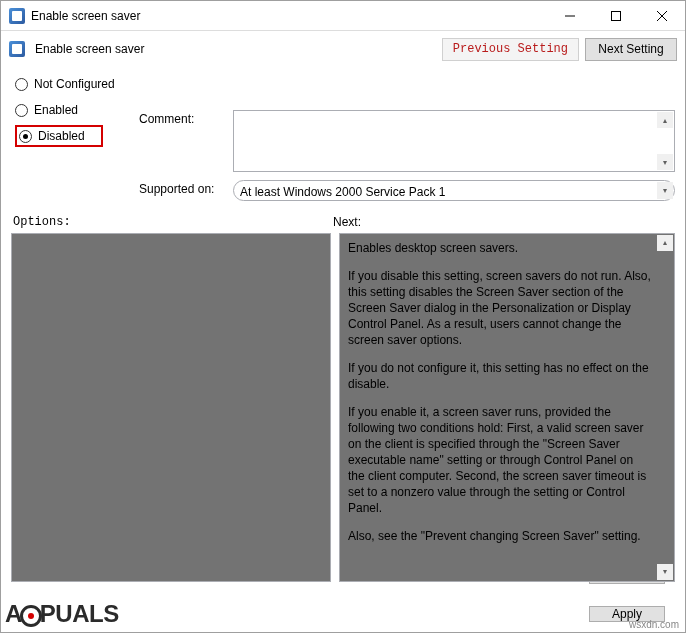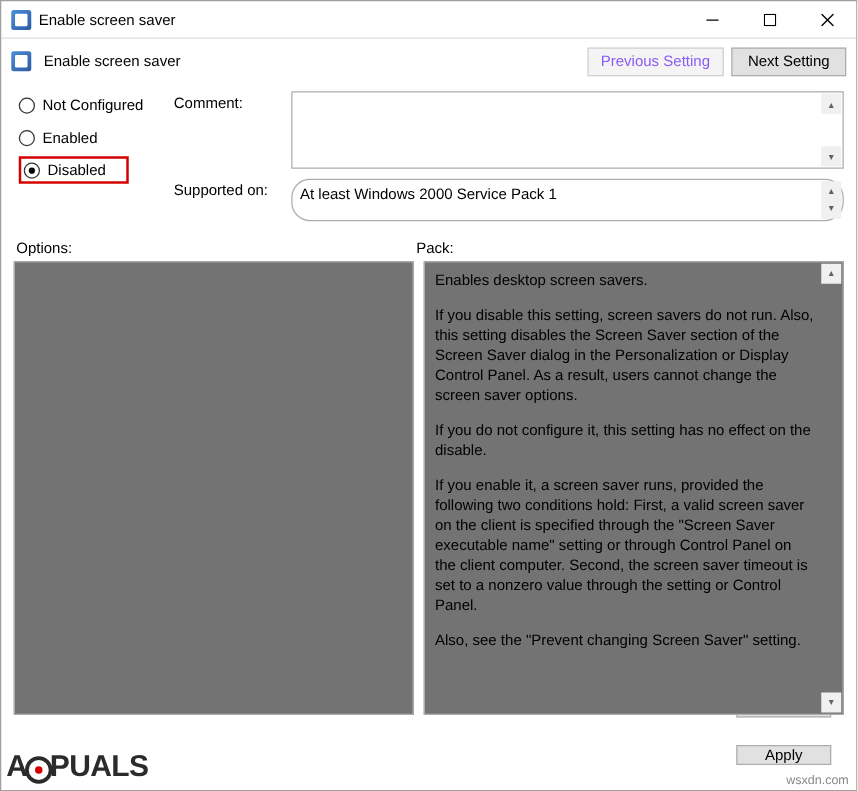--- a/index.html
+++ b/index.html
@@ -9,38 +9,38 @@
     .titlebar-icon { width: 16px; height: 16px; margin-right: 6px; background: linear-gradient(135deg,#4a90d9,#2c5aa0); border-radius: 2px; position: relative; }
     .titlebar-icon::after { content:""; position:absolute; inset:3px; background:#fff; border-radius:1px; }
     .titlebar-title { flex: 1; font-size: 12px; }
     .winbtns { display: flex; height: 100%; }
     .winbtn { width: 46px; display: flex; align-items: center; justify-content: center; font-family: "Segoe MDL2 Assets", sans-serif; font-size: 10px; cursor: default; }
     .toolbar { height: 36px; display: flex; align-items: center; padding: 0 8px 0 8px; gap: 6px; }
     .toolbar-icon { width: 16px; height: 16px; margin-right: 4px; background: linear-gradient(135deg,#4a90d9,#2c5aa0); border-radius: 2px; position:relative;}
     .toolbar-icon::after { content:""; position:absolute; inset:3px; background:#fff; border-radius:1px;}
     .toolbar-title { flex: 1; font-size: 12px; }
     .navbtn { height: 23px; min-width: 92px; border: 1px solid #adadad; background: #e1e1e1; font-size: 12px; padding: 0 10px; }
-    .navbtn:disabled, .navbtn.disabled { color: #8b5cf6; background: #f4f4f4; border-color:#d0d0d0; }
-    .body { flex:1; display:flex; flex-direction:column; padding: 0 10px 20px 10px; }
+    .navbtn:disabled, .navbtn.disabled { color: #b91c1c; background: #f4f4f4; border-color:#d0d0d0;font-family:Liberation Mono, monospace; }
+    .body { flex:1; display:flex; flex-direction:column; padding: 0 10px 10px 10px; }
     .upper { display:flex; gap: 10px; margin-top: 6px; }
     .radios { width: 118px; padding-left: 4px; }
     .radio-row { display:flex; align-items:center; height: 22px; gap:6px; margin-bottom:4px; font-size:12px; }
     .radio-row.highlight { border: 2px solid #d40000; padding:1px 2px; width: 88px; }
     .radio-circle { width:13px; height:13px; border:1px solid #333; border-radius:50%; display:flex; align-items:center; justify-content:center; background:#fff;}
     .radio-circle.checked::after { content:""; width:5px; height:5px; background:#000; border-radius:50%; }
-    .fields { flex:1; display:flex; flex-direction:column; gap:8px; }
+    .fields { flex:1; display:flex; flex-direction:column; gap:8px;margin-top:37px; }
     .field-row { display:flex; gap:6px; }
     .field-label { width: 88px; font-size:12px; padding-top:2px; }
     .textarea-box { flex:1; border:1px solid #abadb3; background:#fff; position:relative; }
     .comment-box { height: 62px; }
-    .supported-box { height: 34px; padding: 4px 18px 4px 6px; font-size:12px; color:#000; line-height:14px;border-radius:15px; }
+    .supported-box { height: 21px; padding: 4px 18px 4px 6px; font-size:12px; color:#000; line-height:14px;border-radius:15px; }
     .vscroll-top, .vscroll-bottom { position:absolute; right:1px; width:16px; height:16px; display:flex; align-items:center; justify-content:center; color:#606060; font-size:8px; background:#f0f0f0;}
     .vscroll-top { top:1px; } .vscroll-bottom { bottom:1px; }
     .section-labels { display:flex; margin-top:14px; font-size:12px; }
-    .section-labels .opt { width: 322px; padding-left:2px;}
+    .section-labels .opt { width: 322px; padding-left:2px;font-family:Liberation Mono, monospace;}
     .panes { display:flex; gap:8px; margin-top:4px; flex:1; min-height:0; }
     .pane { border:1px solid #abadb3; background:#737373; position:relative; overflow:hidden; }
     .pane.options { width: 320px; }
     .pane.help { flex:1; padding: 6px 22px 6px 8px; font-size:12px; line-height:16px; }
     .help p { margin-bottom: 12px; }
     .pane .vscroll-top, .pane .vscroll-bottom { background:#f0f0f0; }
     .footer { height: 40px; display:flex; align-items:flex-end; justify-content:flex-end; gap:22px; padding: 0 10px; flex-direction: column; }
     .btn { height:23px; min-width:76px; border:1px solid #adadad; background:#e1e1e1; font-size:12px; }
     .btn.default { border:1px solid #0078d7; outline:1px solid #80bfff; }
     .watermark { position:absolute; left:4px; bottom:4px; font-size:24px; font-weight:700; letter-spacing:-0.5px; color:#2b2b2b; display:flex; align-items:center; pointer-events:none;}
@@ -116,21 +116,21 @@
             <span>At least Windows 2000 Service Pack 1</span>
             <div class="vscroll-top">▴</div>
             <div class="vscroll-bottom">▾</div>
           </div>
         </div>
       </div>
     </div>
 
     <div class="section-labels">
       <div class="opt">Options:</div>
-      <div>Pack:</div>
+      <div>Next:</div>
     </div>
 
     <div class="panes">
       <div class="pane options"></div>
       <div class="pane help">
         <p>Enables desktop screen savers.</p>
         <p>If you disable this setting, screen savers do not run. Also, this setting disables the Screen Saver section of the Screen Saver dialog in the Personalization or Display Control Panel. As a result, users cannot change the screen saver options.</p>
         <p>If you do not configure it, this setting has no effect on the disable.</p>
         <p>If you enable it, a screen saver runs, provided the following two conditions hold: First, a valid screen saver on the client is specified through the "Screen Saver executable name" setting or through Control Panel on the client computer. Second, the screen saver timeout is set to a nonzero value through the setting or Control Panel.</p>
         <p>Also, see the "Prevent changing Screen Saver" setting.</p>

